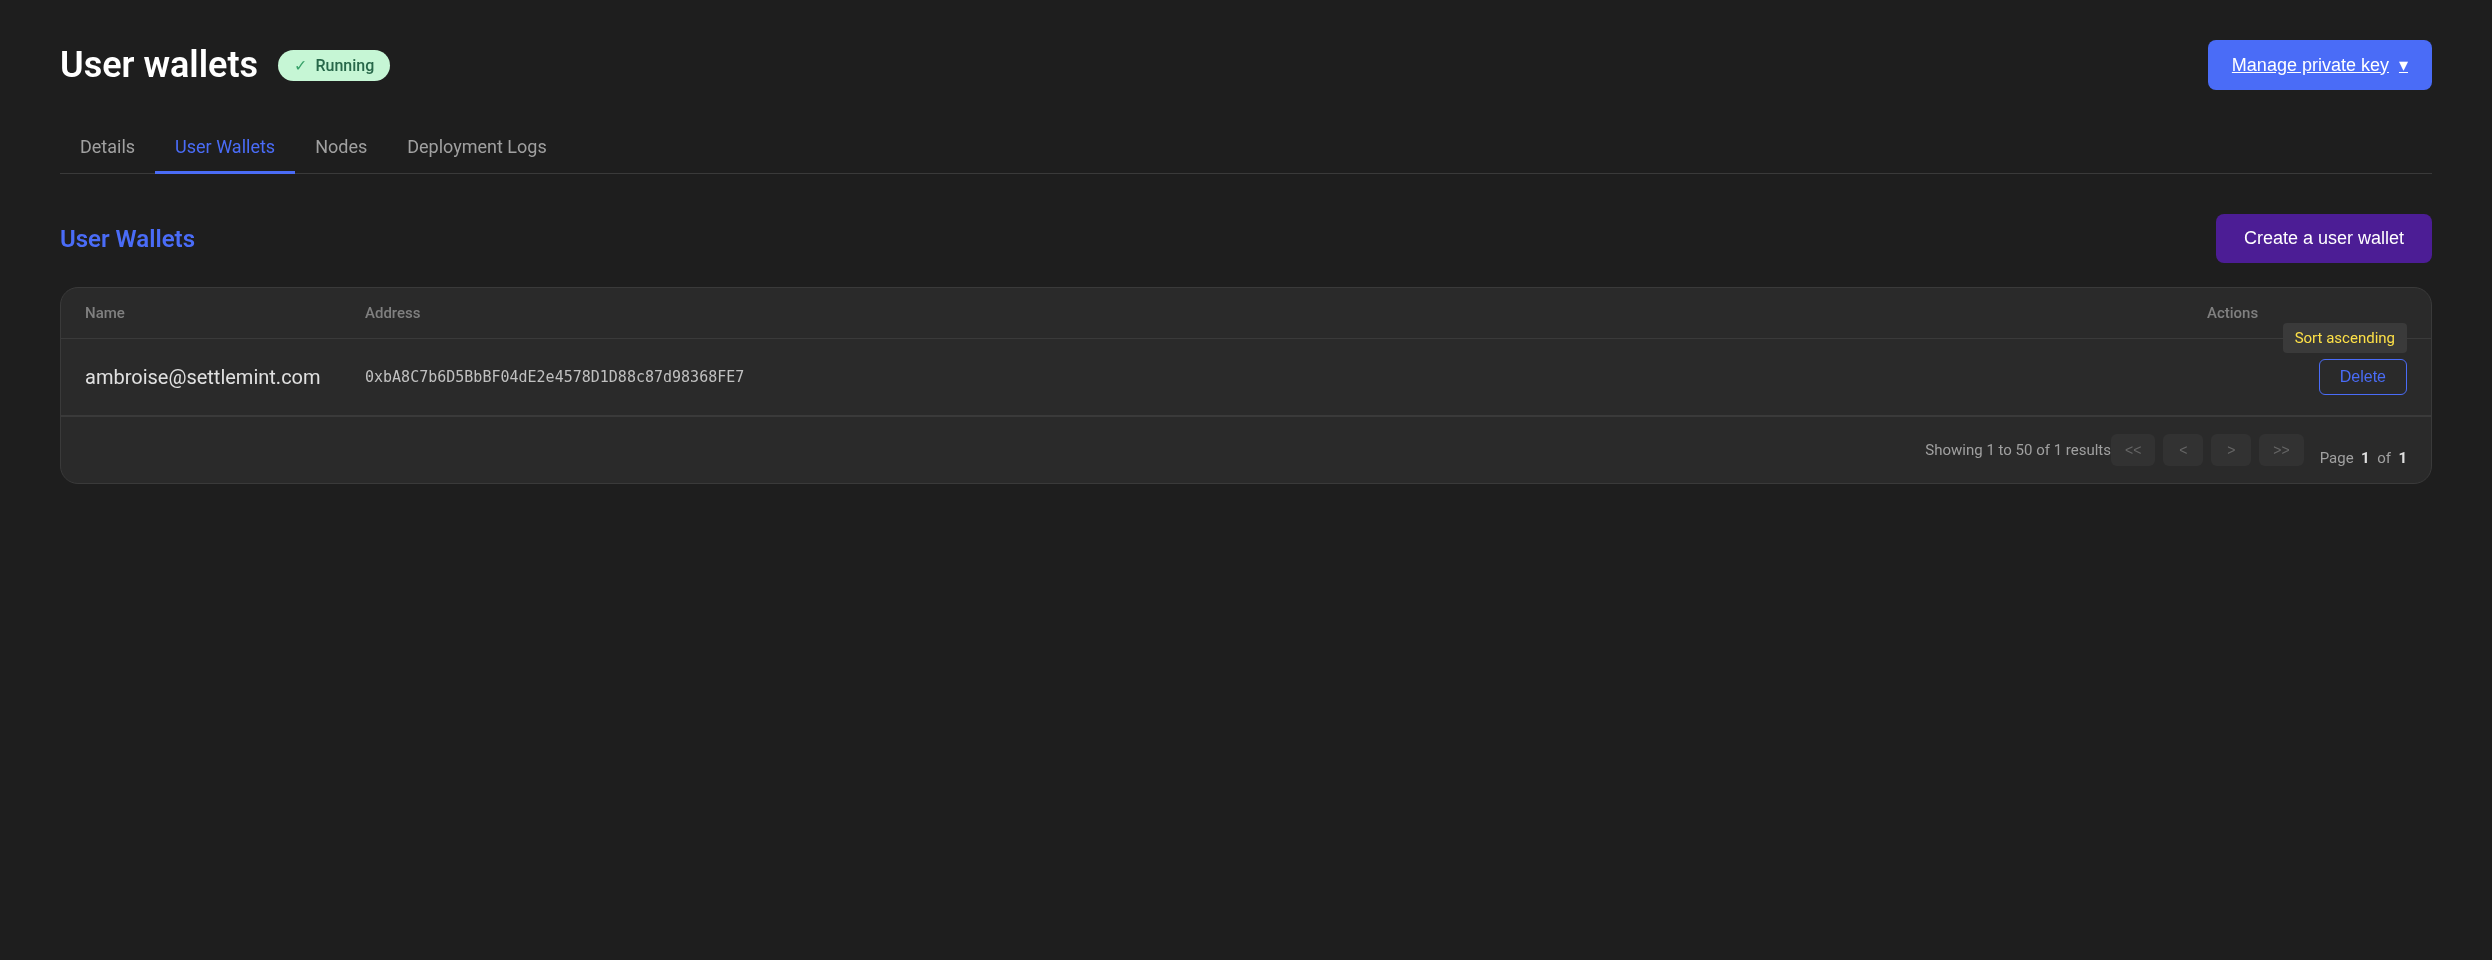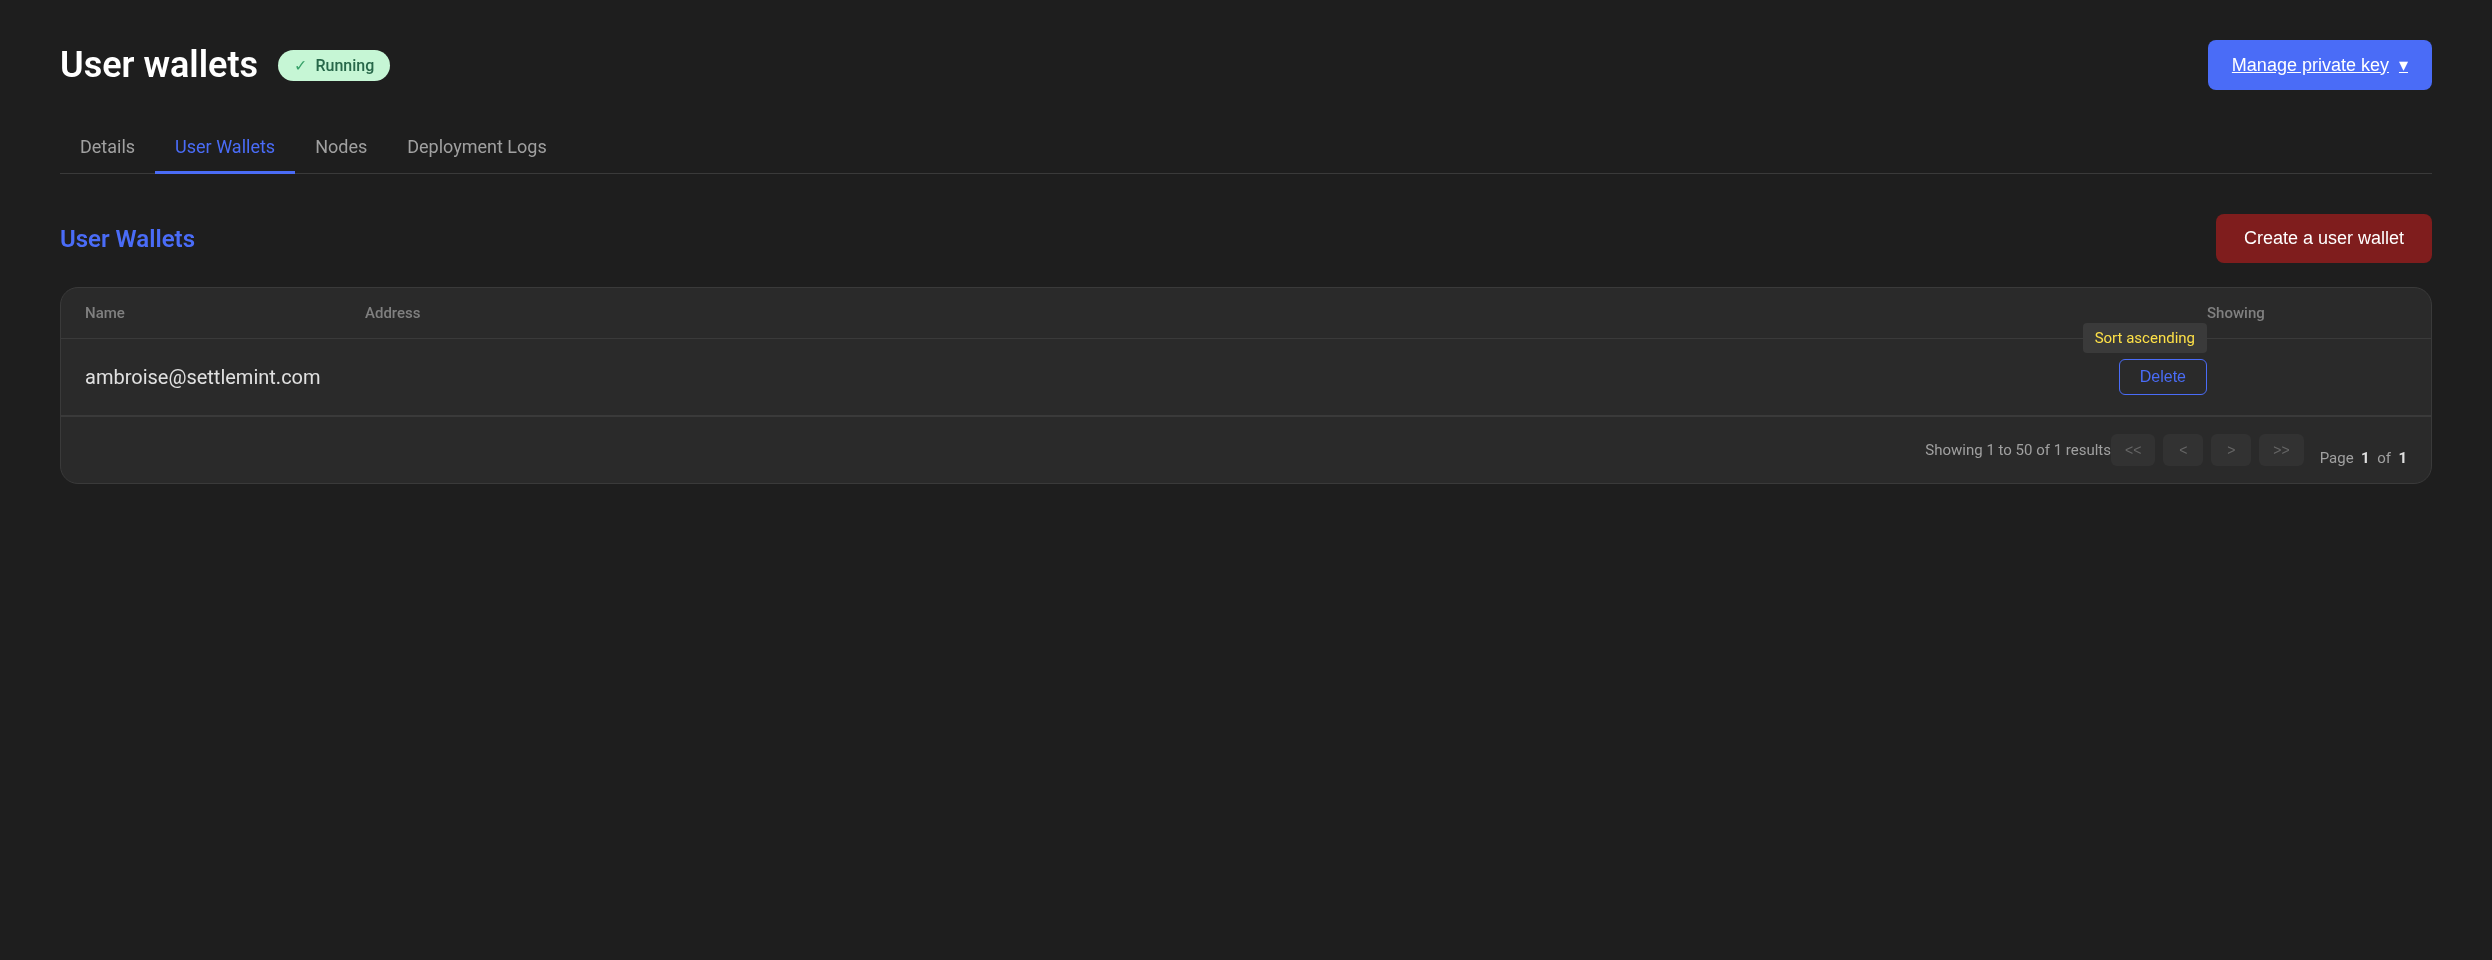--- a/index.html
+++ b/index.html
@@ -103,21 +103,21 @@
       margin-bottom: 24px;
     }
 
     .section-title {
       font-size: 24px;
       font-weight: 600;
       color: #4a6cf7;
     }
 
     .create-btn {
-      background-color: #7f1d1d;
+      background-color: #4c1d95;
       color: white;
       border: none;
       border-radius: 8px;
       padding: 14px 28px;
       font-size: 18px;
       font-weight: 500;
       cursor: pointer;
     }
 
     
@@ -282,25 +282,26 @@
     <button class="create-btn">
       <span>Create a user wallet</span>
     </button>
   </div>
 
   <div class="table-container">
 
     <div class="table-header">
       <div class="table-header-cell">Name</div>
       <div class="table-header-cell">Address</div>
-      <div class="table-header-cell">Showing</div>
+      <div class="table-header-cell">Actions</div>
     </div>
 
     <div class="table-row">
       <div class="cell-name">ambroise@settlemint.com</div>
+      <div class="cell-address">0xbA8C7b6D5BbBF04dE2e4578D1D88c87d98368FE7</div>
       <div class="cell-actions">
         <div class="sort-tooltip">Sort ascending</div>
         <button class="delete-btn">
           <span>Delete</span>
         </button>
       </div>
     </div>
 
     <div class="pagination-row">
       <span class="showing-text">Showing 1 to 50 of 1 results</span>

